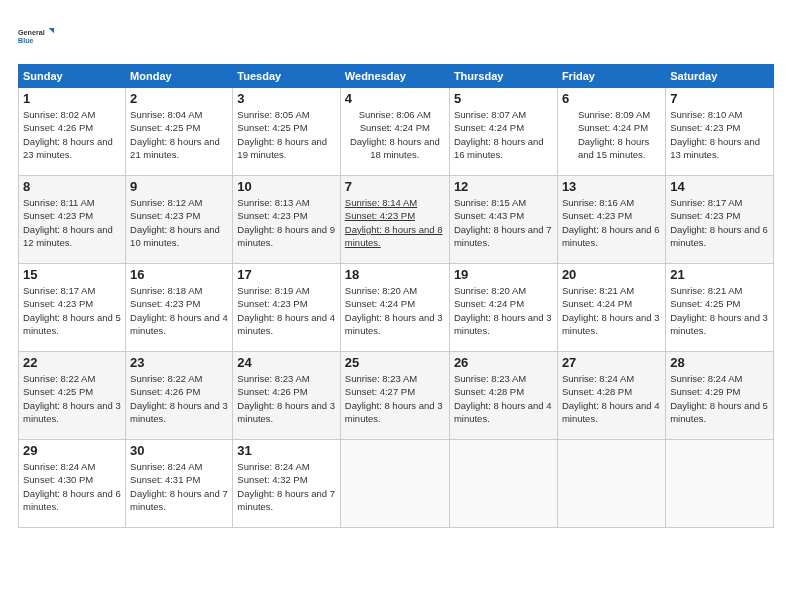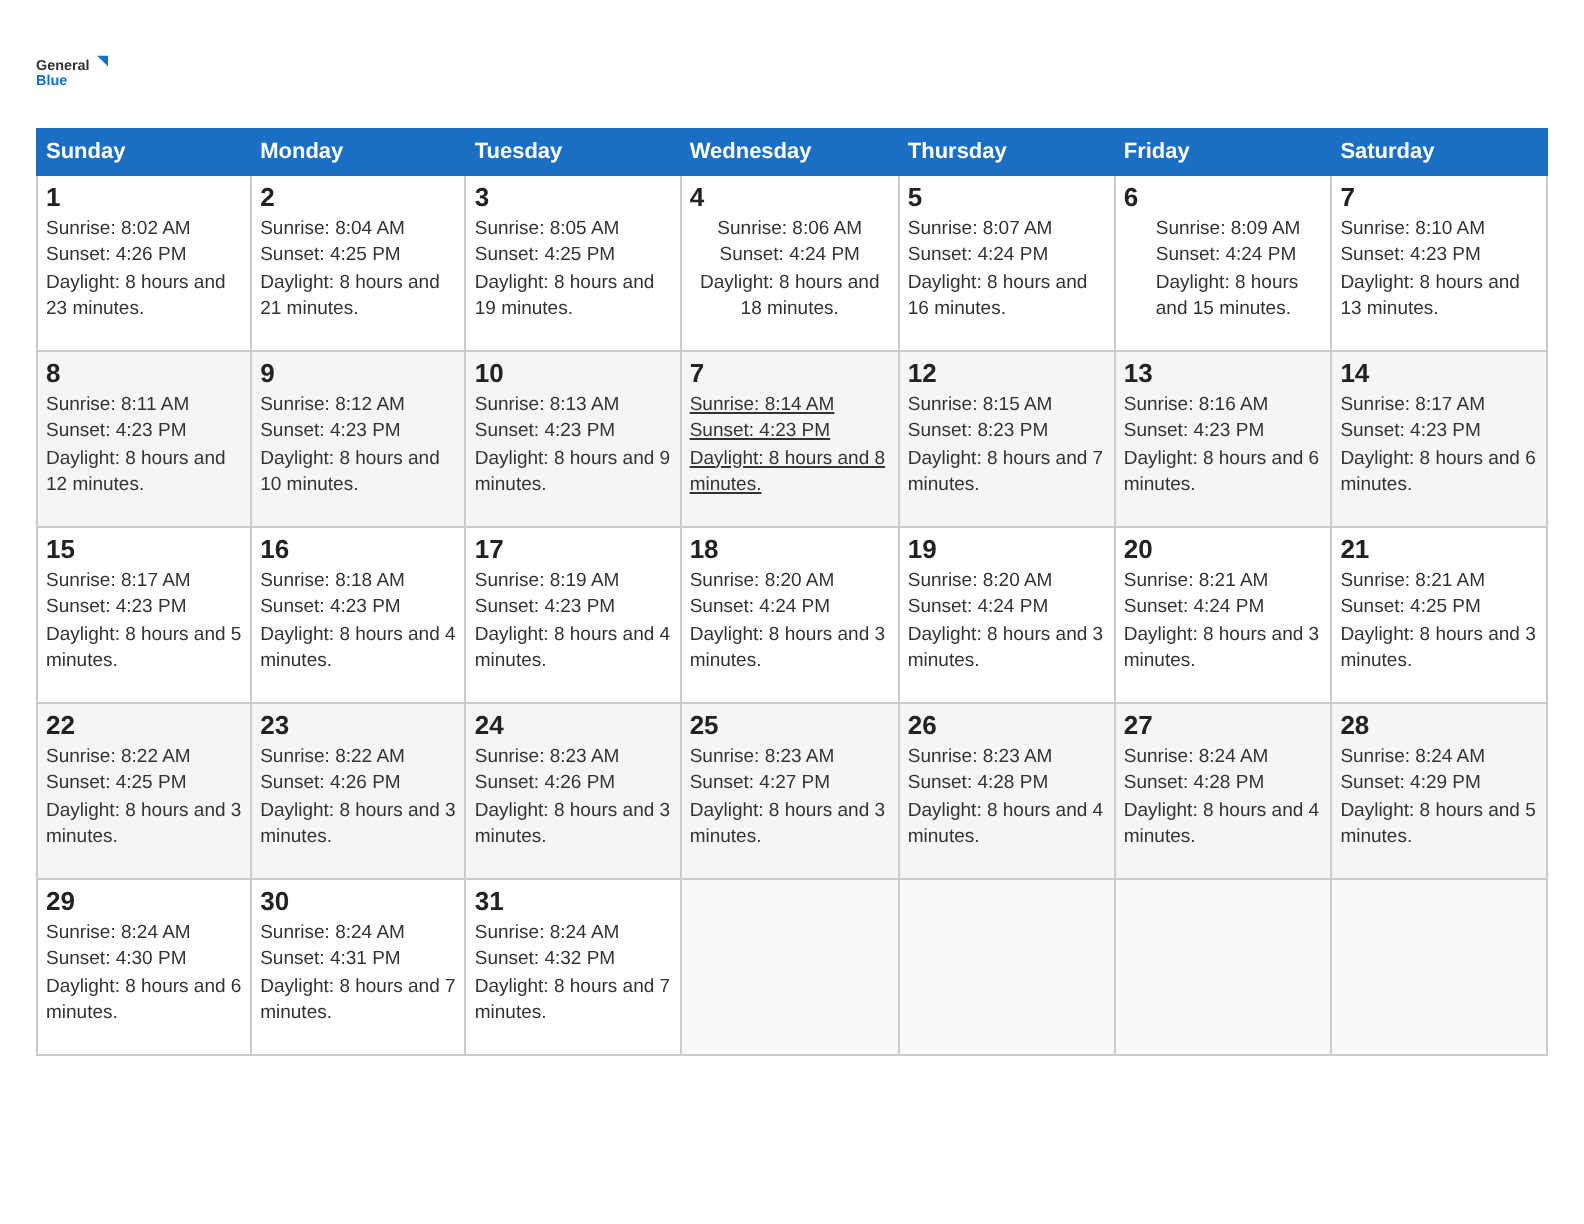--- a/index.html
+++ b/index.html
@@ -177,21 +177,21 @@
           </td>
           <td>
             <span class="day-num">7</span>
             <div class="day-info" style="white-space: pre-line; text-decoration: underline;">Sunrise: 8:14 AM
 Sunset: 4:23 PM
 Daylight: 8 hours and 8 minutes.</div>
           </td>
           <td>
             <span class="day-num">12</span>
             <div class="day-info" style="white-space: pre-line;">Sunrise: 8:15 AM
-Sunset: 8:23 PM
+Sunset: 4:43 PM
 Daylight: 8 hours and 7 minutes.</div>
           </td>
           <td>
             <span class="day-num">13</span>
             <div class="day-info" style="white-space: pre-line;">Sunrise: 8:16 AM
 Sunset: 4:23 PM
 Daylight: 8 hours and 6 minutes.</div>
           </td>
           <td>
             <span class="day-num">14</span>

